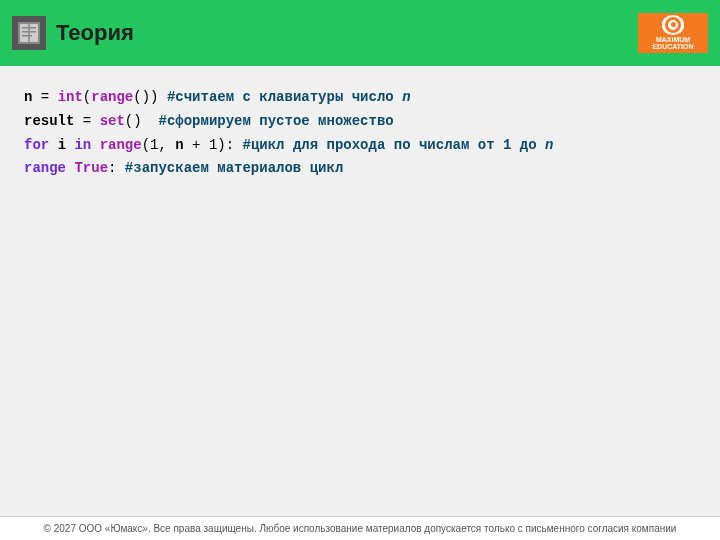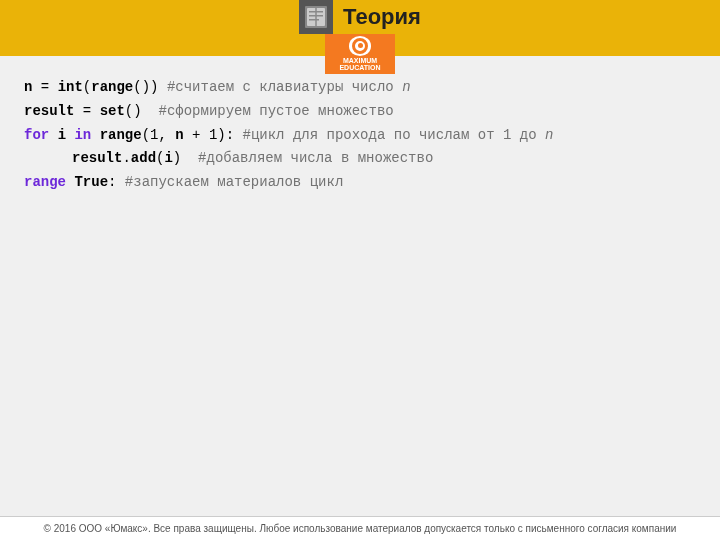--- a/index.html
+++ b/index.html
@@ -9,28 +9,27 @@
       height: 540px;
       overflow: hidden;
       font-family: Arial, sans-serif;
       background: #fff;
       display: flex;
       flex-direction: column;
     }
 
     
     .header {
-      background: #eab308;
-      height: 56px;
+      background: #22c55e;
+      height: 66px;
       display: flex;
       align-items: center;
       justify-content: space-between;
       padding: 0 12px;
       flex-shrink: 0;
-      flex-direction: column;
     }
 
     .header-left {
       display: flex;
       align-items: center;
       gap: 10px;
     }
 
     .header-icon {
       width: 34px;
@@ -90,23 +89,23 @@
       line-height: 1.7;
       background: transparent;
     }
 
     .code-line {
       display: block;
       white-space: pre;
     }
 
     .kw { color: #6d28d9; font-weight: bold; }       
-    .fn { color: #000000; font-weight: bold; }       
+    .fn { color: #a21caf; font-weight: bold; }       
     .var { color: #000; font-weight: bold; }
-    .comment { color: #737373; font-style: normal; }
+    .comment { color: #0c4a6e; font-style: normal; font-weight: bold; }
     .plain { color: #000; }
 
     
     .footer {
       background: #fff;
       border-top: 1px solid #ccc;
       padding: 6px 12px;
       font-size: 10px;
       color: #555;
       text-align: center;
@@ -148,22 +147,21 @@
 
 <div class="main">
   <div class="code-block">
 
     <span class="code-line"><span class="var">n</span><span class="plain"> = </span><span class="fn">int</span><span class="plain">(</span><span class="fn">range</span><span class="plain">()) </span><span class="comment">#считаем с клавиатуры число <em>n</em></span></span>
 
     <span class="code-line"><span class="var">result</span><span class="plain"> = </span><span class="fn">set</span><span class="plain">() </span><span class="comment"> #сформируем пустое множество</span></span>
 
     <span class="code-line"><span class="kw">for</span><span class="plain"> </span><span class="var">i</span><span class="plain"> </span><span class="kw">in</span><span class="plain"> </span><span class="fn">range</span><span class="plain">(1, </span><span class="var">n</span><span class="plain"> + 1): </span><span class="comment">#цикл для прохода по числам от 1 до <em>n</em></span></span>
 
-    <span class="code-line"><span style="display:inline-block;width:48px;"></span><span class="var">result</span><span class="plain">.</span><span class="fn">add</span><span class="plain">(</span><span class="var">i</span><span class="plain">) </span><span class="comment"> #добавляем числа в множество</span></span>
 
     <span class="code-line"><span class="kw">range</span><span class="plain"> </span><span class="fn">True</span><span class="plain">: </span><span class="comment">#запускаем материалов цикл</span></span>
 
   </div>
 </div>
 
 <div class="footer">
-  <span>© 2016 ООО «Юмакс». Все права защищены. Любое использование материалов допускается только с  письменного согласия компании</span>
+  <span>© 2027 ООО «Юмакс». Все права защищены. Любое использование материалов допускается только с  письменного согласия компании</span>
 </div>
 
 </body></html>

